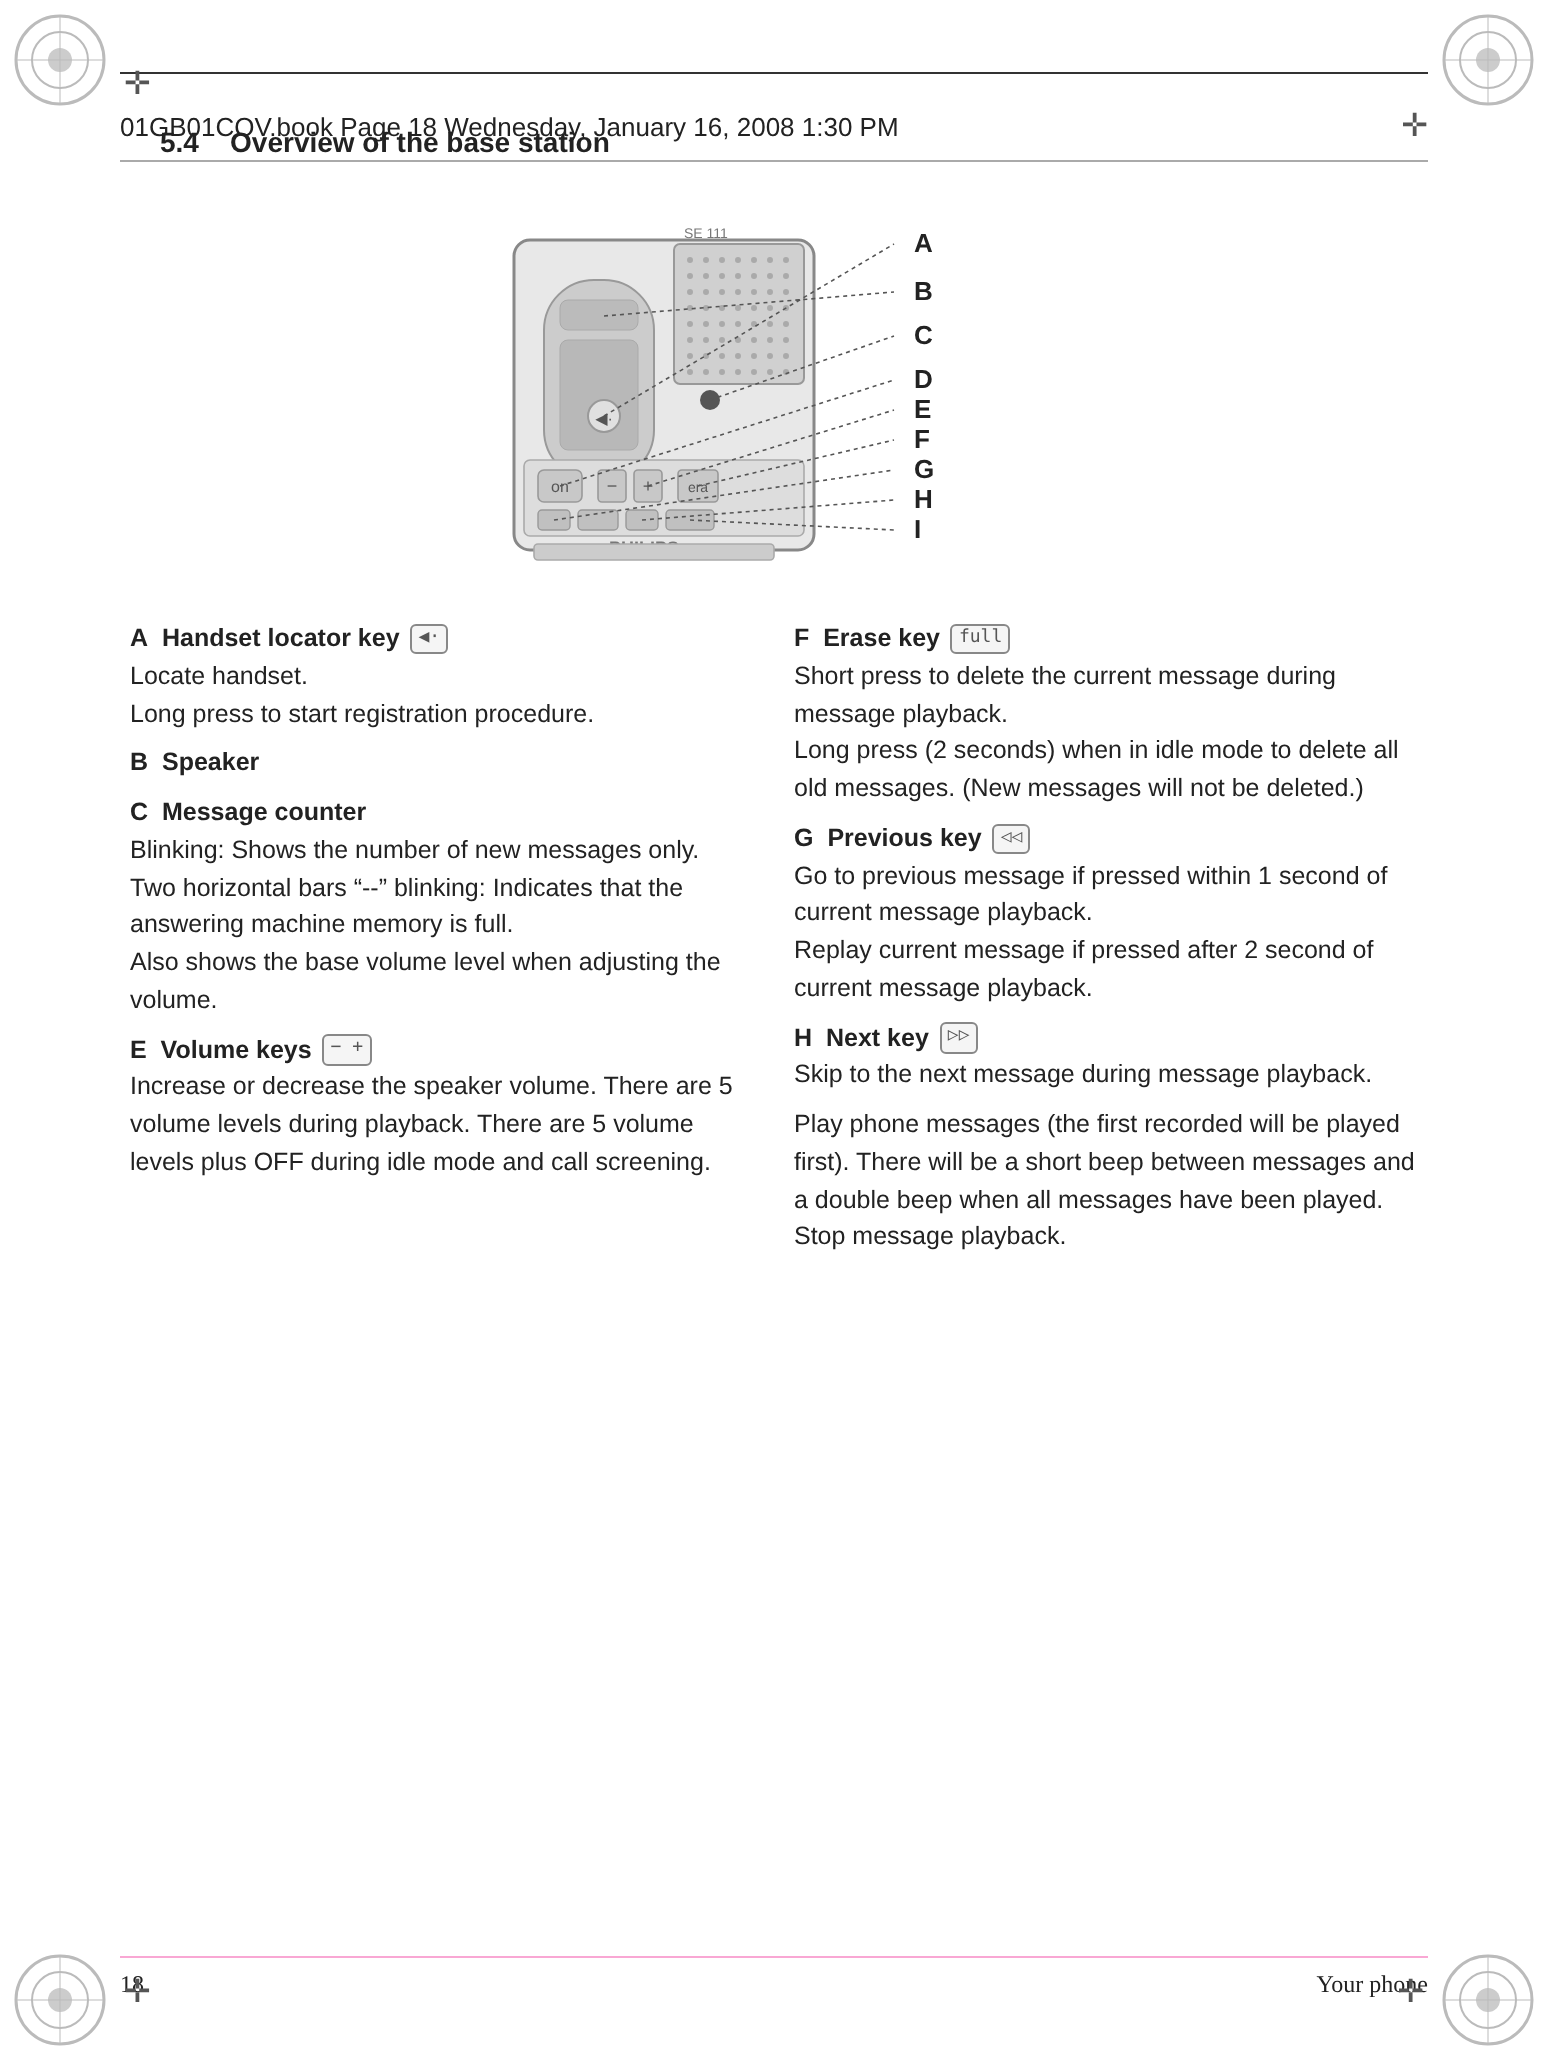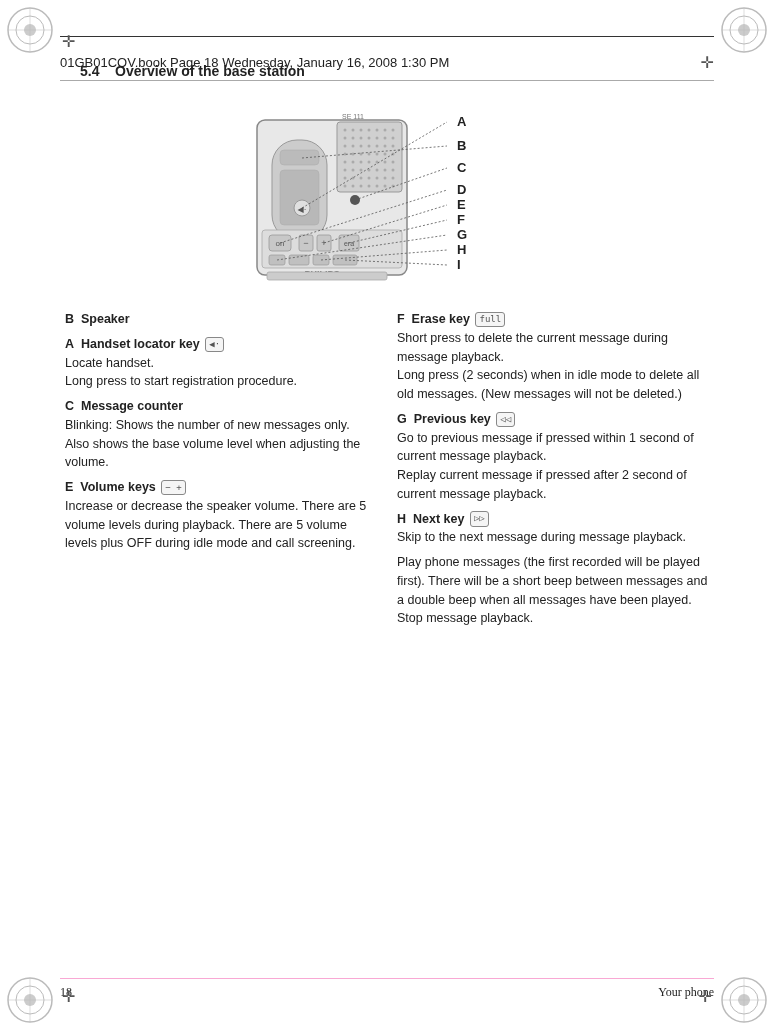--- a/index.html
+++ b/index.html
@@ -312,32 +312,33 @@
       <text x="210" y="169" font-size="13" font-weight="bold" fill="#222">I</text>
     </svg>
   </div>
 </div>
 
 <div class="main-content">
 
   <div class="left-col">
 
     <div class="entry">
-      <div><span class="entry-letter">B</span>&nbsp;&nbsp;<span class="entry-heading">Speaker</span></div>
-    </div>
-
-    <div class="entry">
       <div><span class="entry-letter">A</span>&nbsp;&nbsp;<span class="entry-heading">Handset locator key</span>&nbsp;<span class="icon-box">◀·</span></div>
       <div>Locate handset.</div>
       <div>Long press to start registration procedure.</div>
     </div>
 
     <div class="entry">
+      <div><span class="entry-letter">B</span>&nbsp;&nbsp;<span class="entry-heading">Speaker</span></div>
+    </div>
+
+    <div class="entry">
       <div><span class="entry-letter">C</span>&nbsp;&nbsp;<span class="entry-heading">Message counter</span></div>
       <div>Blinking: Shows the number of new messages only.</div>
+      <div>Two horizontal bars “--” blinking: Indicates that the answering machine memory is full.</div>
       <div>Also shows the base volume level when adjusting the volume.</div>
     </div>
 
 
     <div class="entry">
       <div><span class="entry-letter">E</span>&nbsp;&nbsp;<span class="entry-heading">Volume keys</span>&nbsp;<span class="icon-box">−&nbsp;+</span></div>
       <div>Increase or decrease the speaker volume. There are 5 volume levels during playback. There are 5 volume levels plus OFF during idle mode and call screening.</div>
     </div>
 
   </div>

